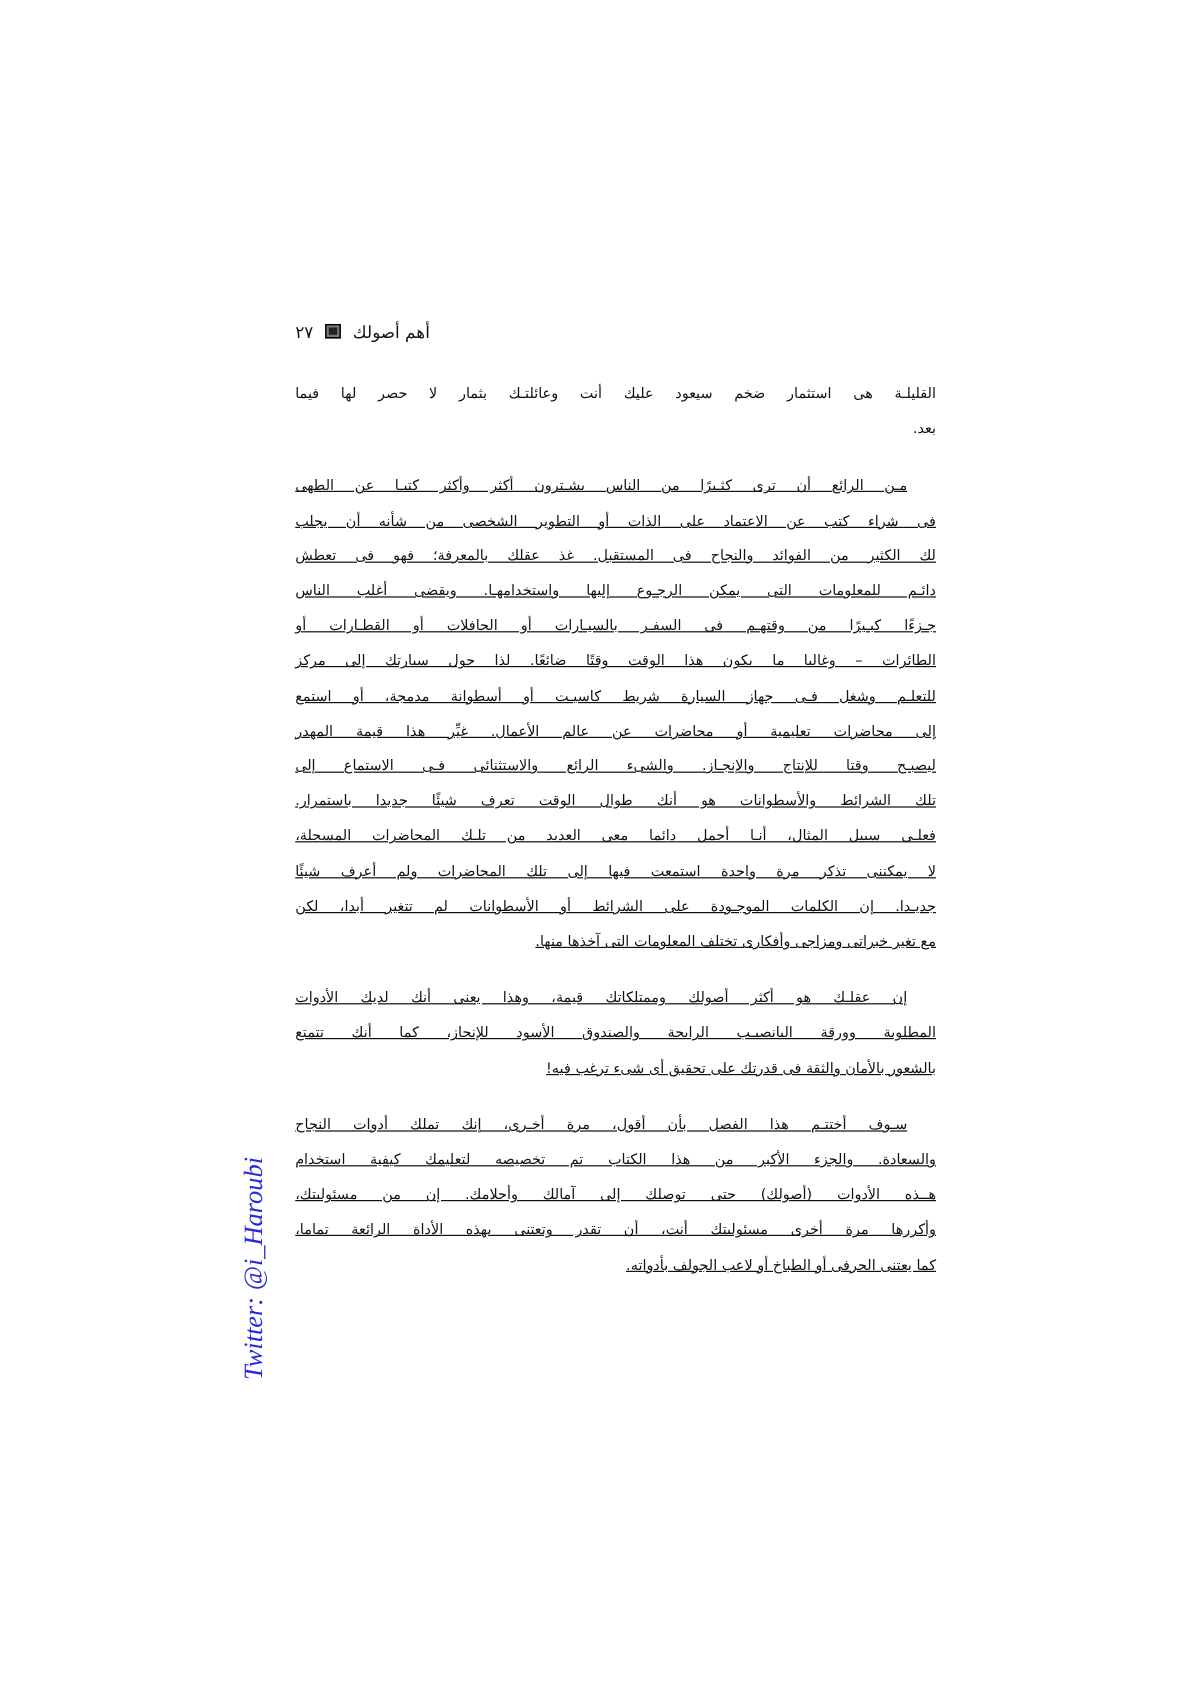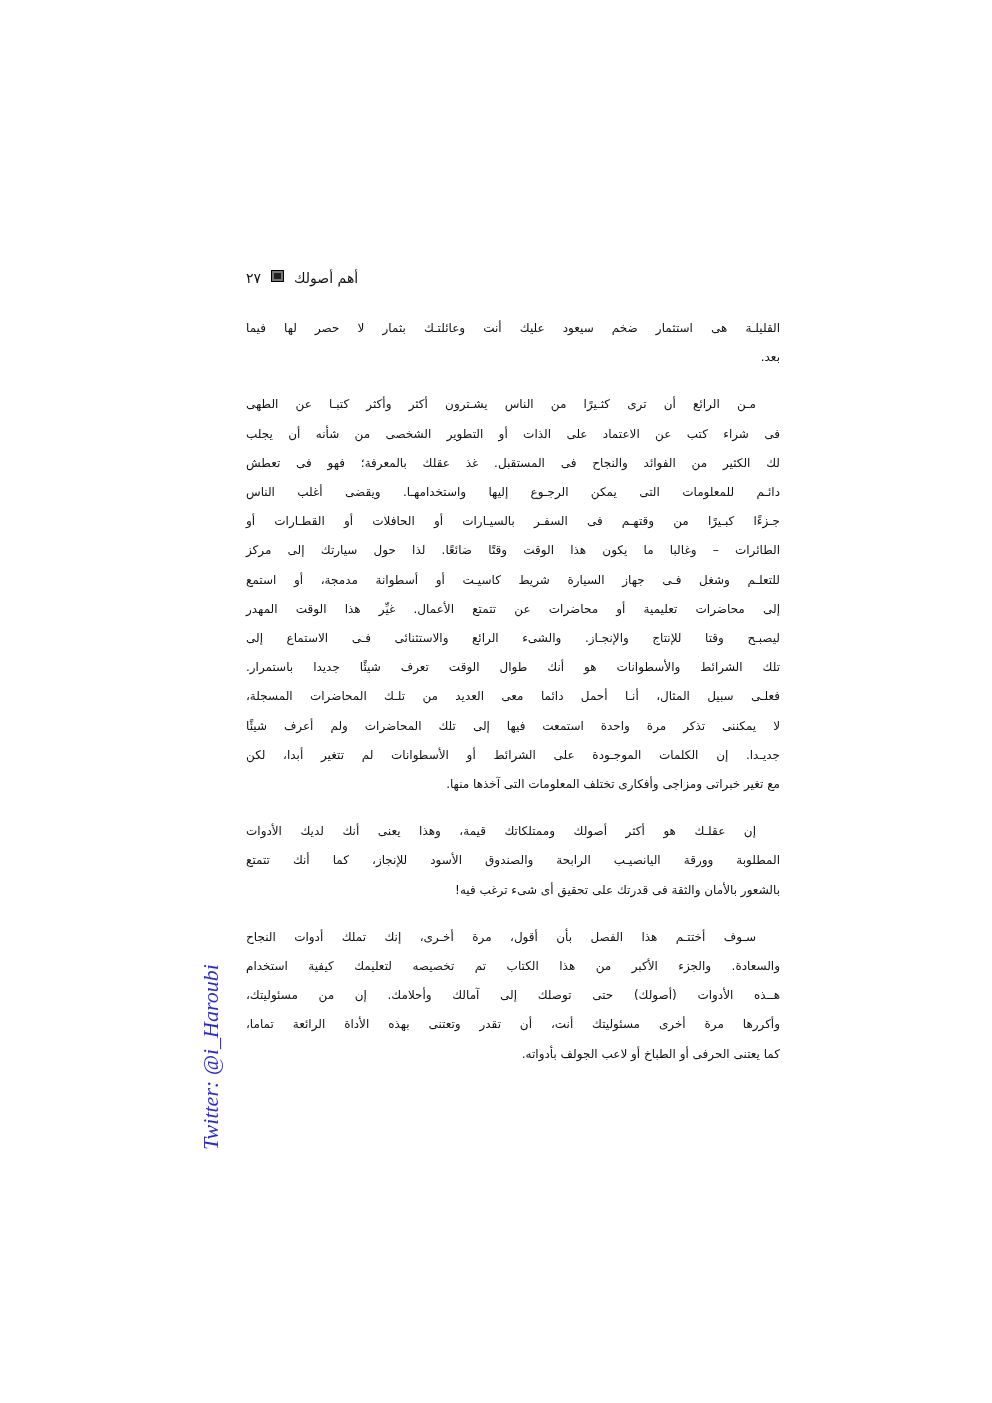--- a/index.html
+++ b/index.html
@@ -60,20 +60,21 @@
       text-align-last: right;
       font-size: 12px;
       line-height: 29.2px;
     }
     .para {
       margin: 0;
       white-space: normal;
     }
     .para + .para {
       margin-top: 18px;
+      text-decoration: underline;
     }
     .line {
       display: block;
       text-align: justify;
       text-align-last: justify;
     }
     .line.last {
       text-align-last: right;
     }
     .watermark {
@@ -109,21 +110,21 @@
     </p>
 
     <p class="para">
       <span class="line" style="padding-right:24px">مـن الرائع أن ترى كثـيرًا من الناس يشـترون أكثر وأكثر كتبـا عن الطهى</span>
       <span class="line">فى شراء كتب عن الاعتماد على الذات أو التطوير الشخصى من شأنه أن يجلب</span>
       <span class="line">لك الكثير من الفوائد والنجاح فى المستقبل. غذ عقلك بالمعرفة؛ فهو فى تعطش</span>
       <span class="line">دائـم للمعلومات التى يمكن الرجـوع إليها واستخدامهـا. ويقضى أغلب الناس</span>
       <span class="line">جـزءًا كبـيرًا من وقتهـم فى السفـر بالسيـارات أو الحافلات أو القطـارات أو</span>
       <span class="line">الطائرات – وغالبا ما يكون هذا الوقت وقتًا ضائعًا. لذا حول سيارتك إلى مركز</span>
       <span class="line">للتعلـم وشغل فـى جهاز السيارة شريط كاسيـت أو أسطوانة مدمجة، أو استمع</span>
-      <span class="line">إلى محاضرات تعليمية أو محاضرات عن تتمتع الأعمال. غيِّر هذا الوقت المهدر</span>
+      <span class="line">إلى محاضرات تعليمية أو محاضرات عن عالم الأعمال. غيِّر هذا قيمة المهدر</span>
       <span class="line">ليصبـح وقتا للإنتاج والإنجـاز. والشىء الرائع والاستثنائى فـى الاستماع إلى</span>
       <span class="line">تلك الشرائط والأسطوانات هو أنك طوال الوقت تعرف شيئًا جديدا باستمرار.</span>
       <span class="line">فعلـى سبيل المثال، أنـا أحمل دائما معى العديد من تلـك المحاضرات المسجلة،</span>
       <span class="line">لا يمكننى تذكر مرة واحدة استمعت فيها إلى تلك المحاضرات ولم أعرف شيئًا</span>
       <span class="line">جديـدا. إن الكلمات الموجـودة على الشرائط أو الأسطوانات لم تتغير أبدا، لكن</span>
       <span class="line last">مع تغير خبراتى ومزاجى وأفكارى تختلف المعلومات التى آخذها منها.</span>
     </p>
 
     <p class="para">
       <span class="line" style="padding-right:24px">إن عقلـك هو أكثر أصولك وممتلكاتك قيمة، وهذا يعنى أنك لديك الأدوات</span>

